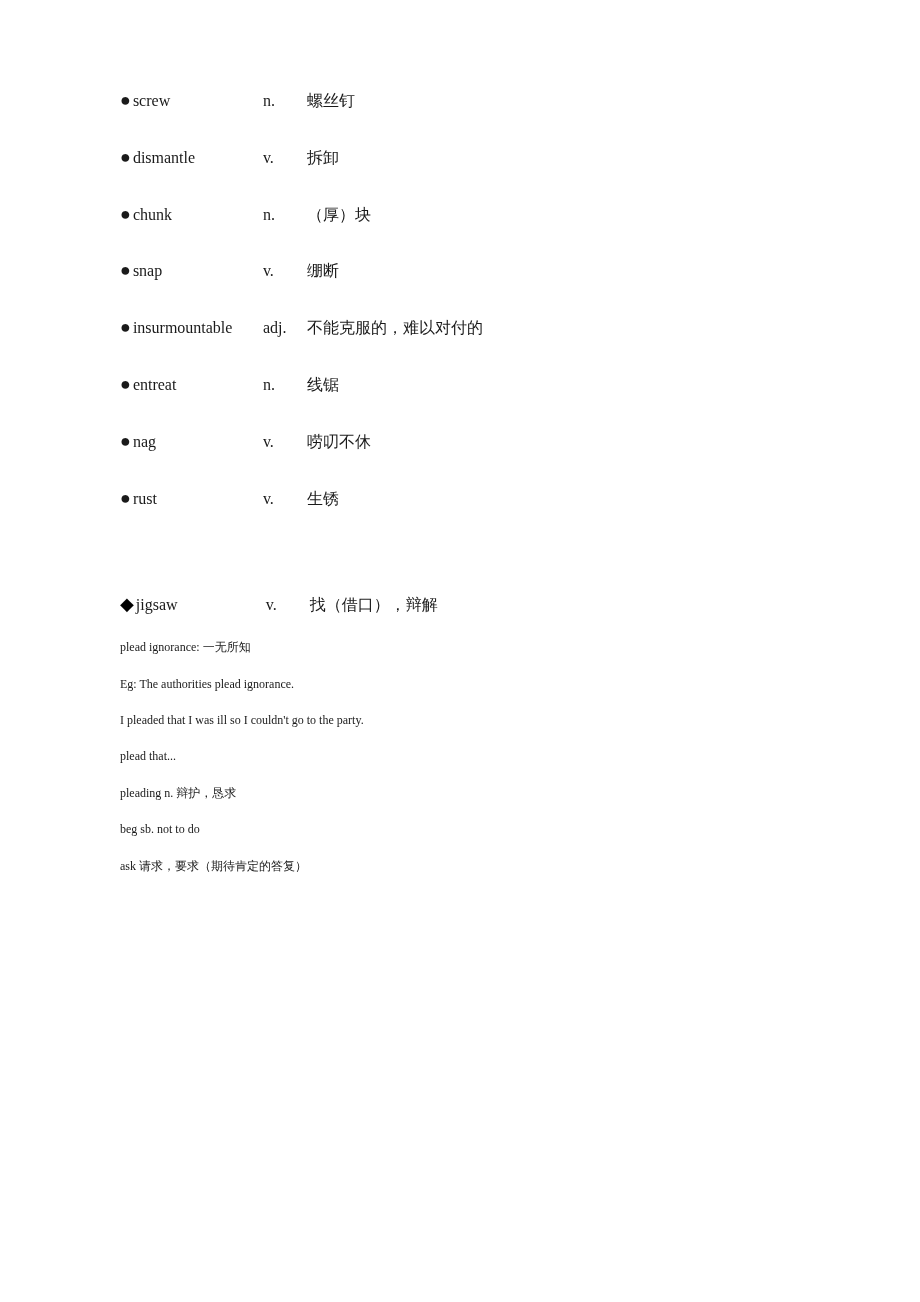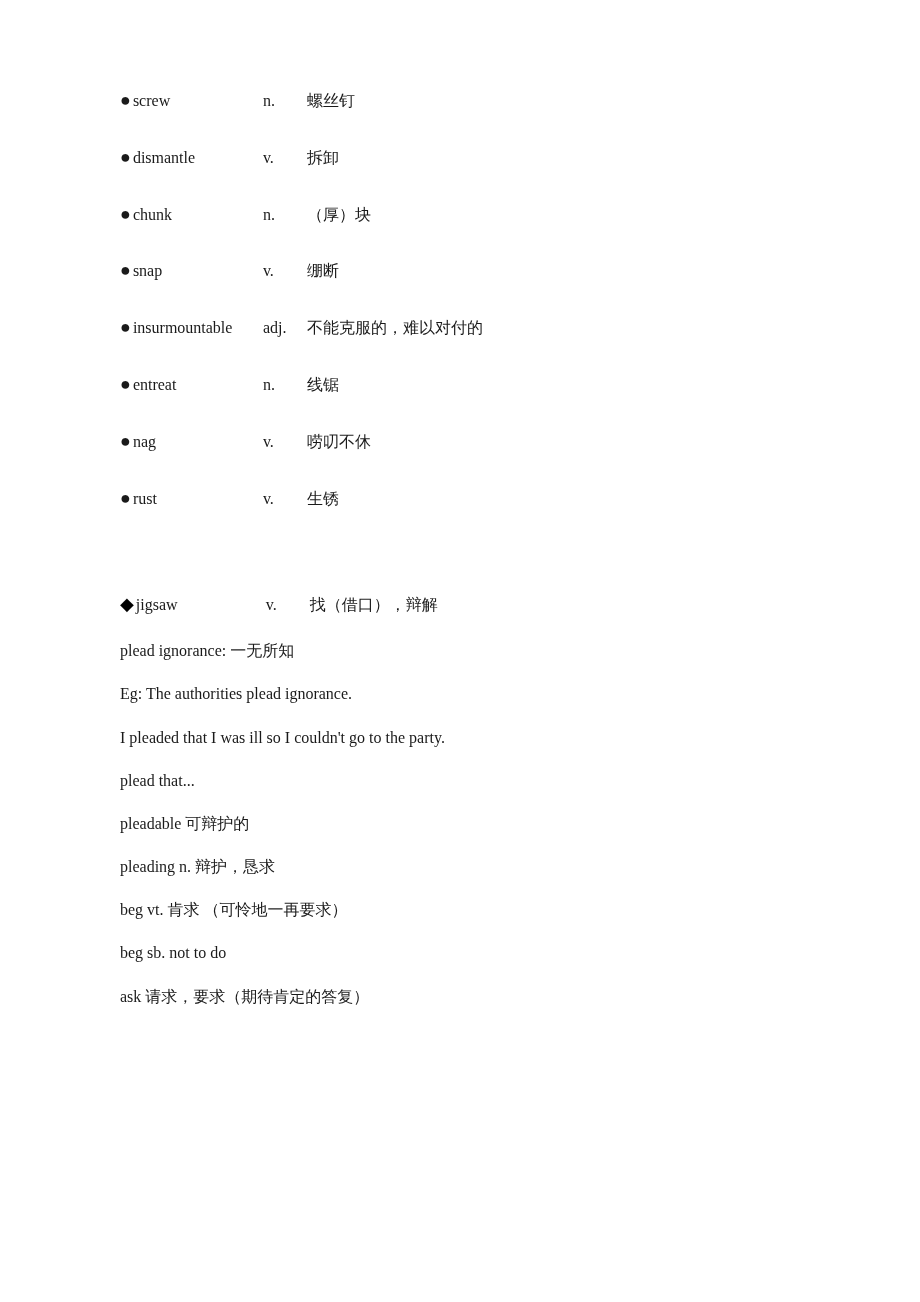--- a/index.html
+++ b/index.html
@@ -67,21 +67,21 @@
       margin-top: 10px;
     }
 
     .plead-header {
       margin-bottom: 18px;
       font-size: 16px;
     }
 
     .plead-line {
       margin-bottom: 16px;
-      font-size: 16px;
+      font-size: 12px;
       line-height: 1.7;
       font-family: Liberation Serif, serif;
     }
   </style>
 </head>
 <body>
 
 <div class="vocab-section">
 <div class="vocab-item">
       <span class="bullet-circle">●</span><span class="word">screw</span><span class="pos">n.</span>&nbsp;<span class="meaning">螺丝钉</span>
@@ -112,18 +112,16 @@
 <div class="divider-space"></div>
 
 <div class="plead-section">
 <div class="vocab-item plead-header">
     <span class="bullet-diamond">◆</span><span class="word">jigsaw</span><span class="pos">v.</span>&nbsp;<span class="meaning">找（借口），辩解</span>
   </div>
     <div class="plead-line">plead ignorance:  一无所知</div>
     <div class="plead-line">Eg: The authorities plead ignorance.</div>
     <div class="plead-line">I pleaded that I was ill so I couldn't go to the party.</div>
     <div class="plead-line">plead that...</div>
-    <div class="plead-line">pleadable  可辩护的</div>
     <div class="plead-line">pleading n. 辩护，恳求</div>
-    <div class="plead-line">beg vt. 肯求  （可怜地一再要求）</div>
     <div class="plead-line">beg sb. not to do</div>
     <div class="plead-line">ask  请求，要求（期待肯定的答复）</div>
   </div>
 
 </body></html>

